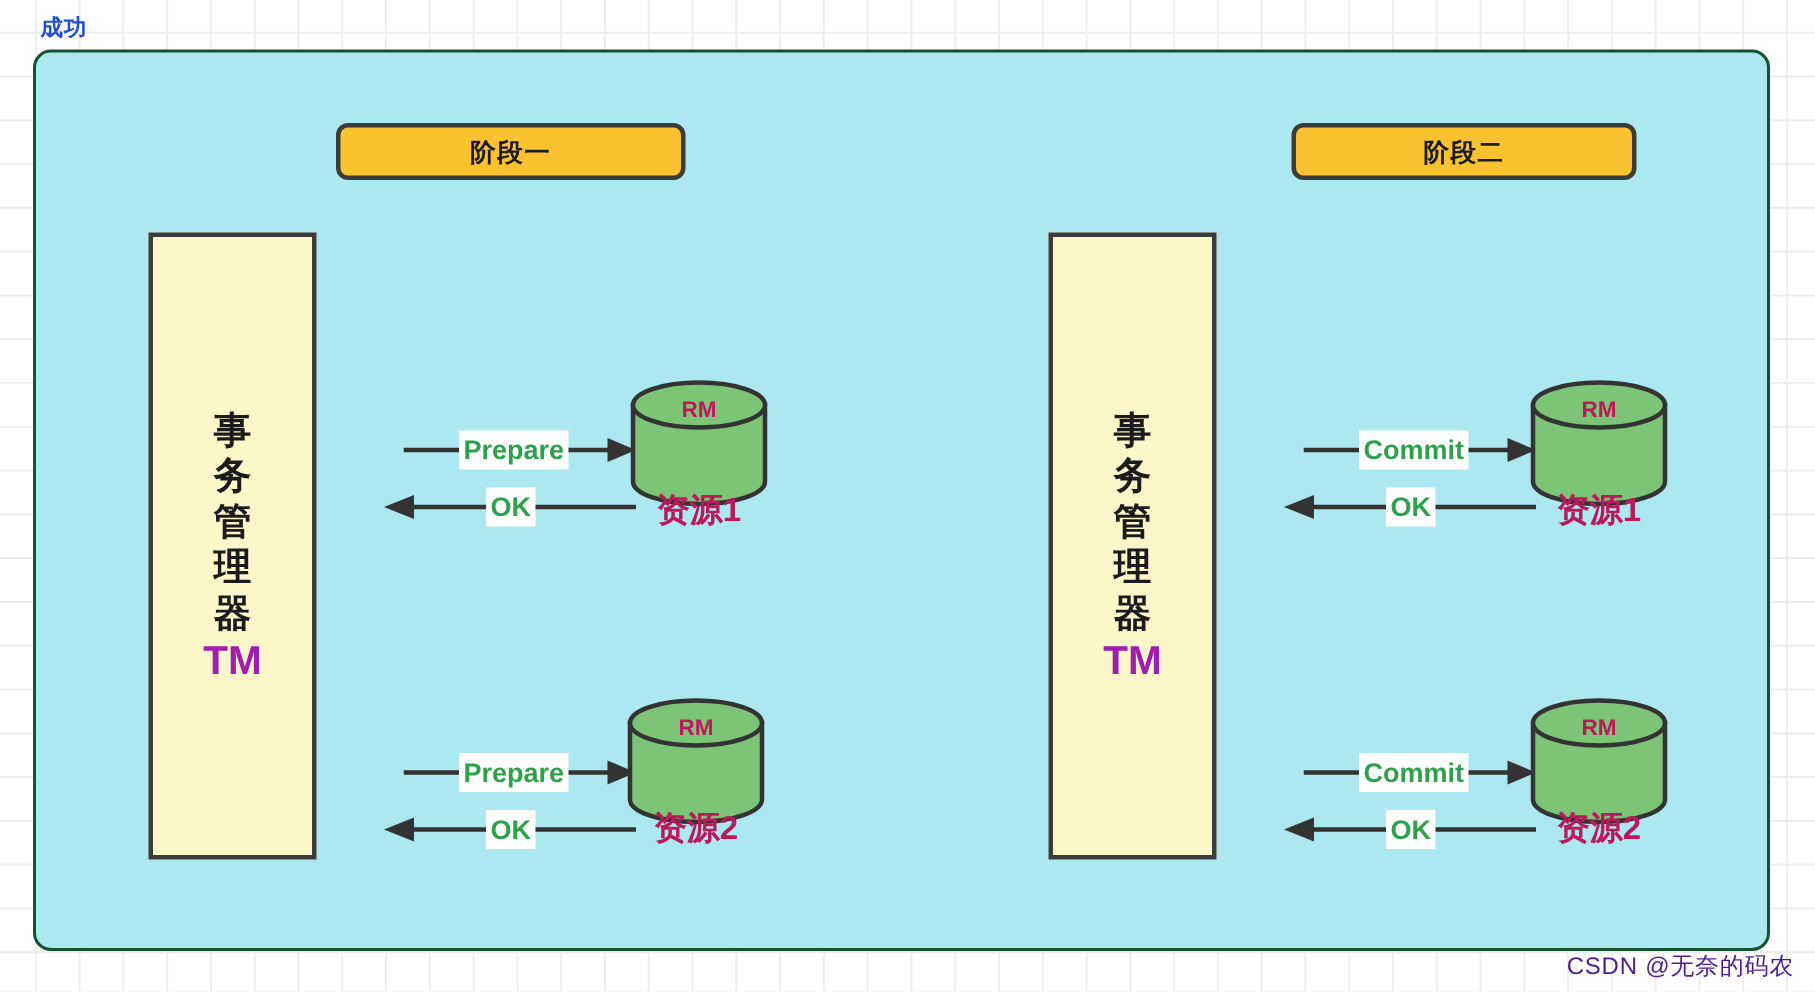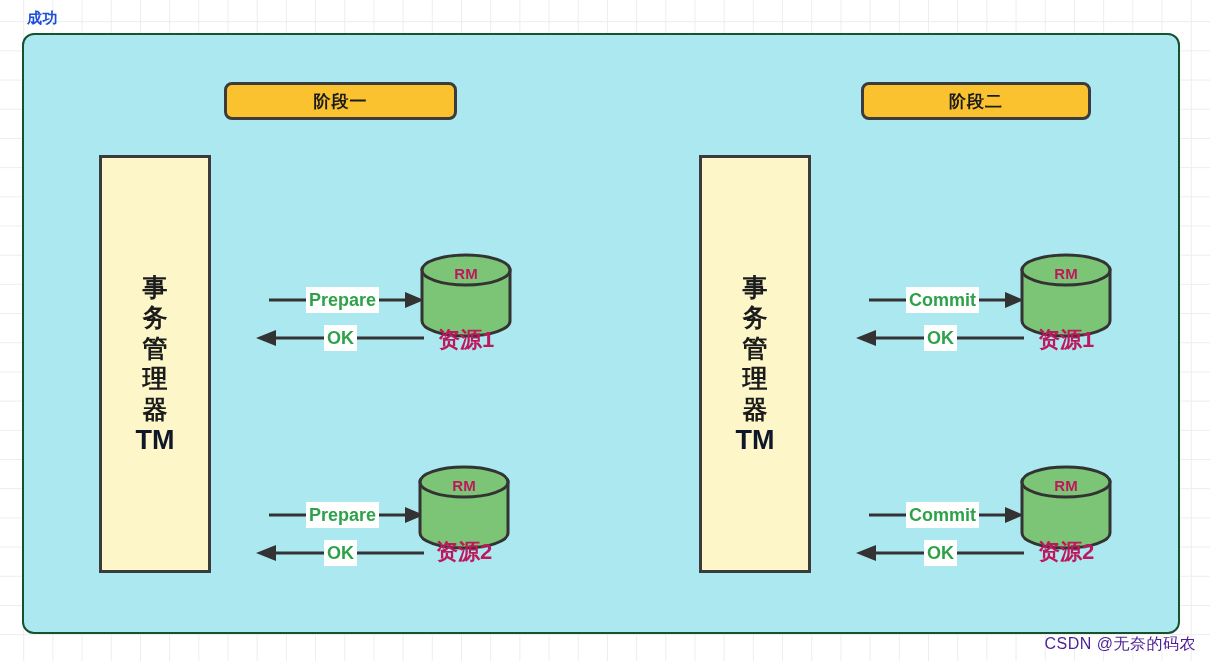--- a/index.html
+++ b/index.html
@@ -91,21 +91,21 @@
     font-weight: bold;
     color: #1b1b1b;
     line-height: 1.22;
     text-align: center;
     letter-spacing: 0;
   }
   .tm-vertical-text span { display: block; }
   .tm-latin-text {
     font-size: 27px;
     font-weight: bold;
-    color: #0f172a;
+    color: #a21caf;
     line-height: 1.2;
     text-align: center;
   }
 
   
   .rm-cylinder {
     position: absolute;
     width: 94px;
     height: 85px;
   }

